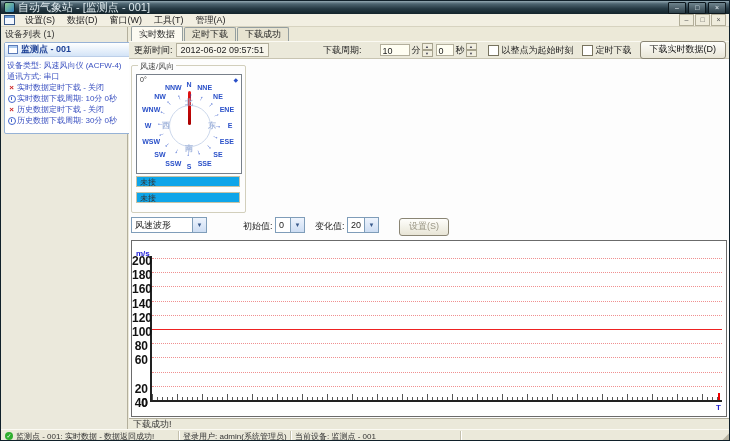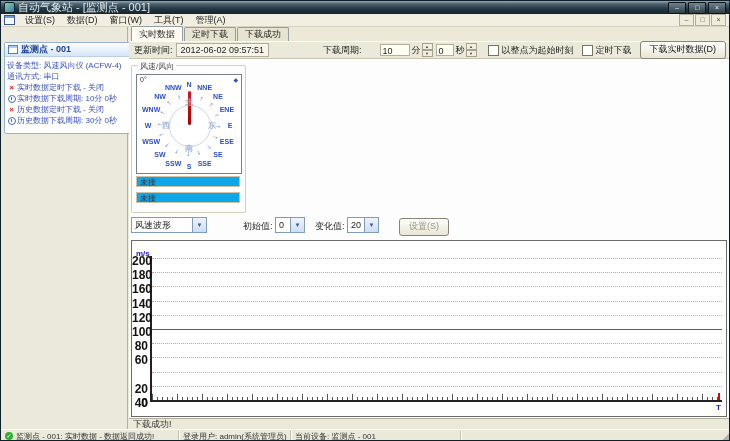--- a/index.html
+++ b/index.html
@@ -116,20 +116,21 @@
     <span class="mb-ic"></span>
     <span id="menu-items"><span class="mi">设置(S)</span><span class="mi">数据(D)</span><span class="mi">窗口(W)</span><span class="mi">工具(T)</span><span class="mi">管理(A)</span></span>
     <span class="mdibs">
       <span class="mdib">–</span>
       <span class="mdib">□</span>
       <span class="mdib">×</span>
     </span>
   </div>
 
   <div class="lp">
+    <div class="lp-h">设备列表 (1)</div>
     <div class="dbox">
       <div class="dbox-t">
         <span class="dbox-ti"></span>
         <span>监测点 - 001</span>
         <span class="dbox-pin">×</span>
       </div>
       <div class="dlines" id="device-lines">
           <div class="dline">
             <span class="tx">设备类型: 风速风向仪 (ACFW-4)</span>
           </div>

